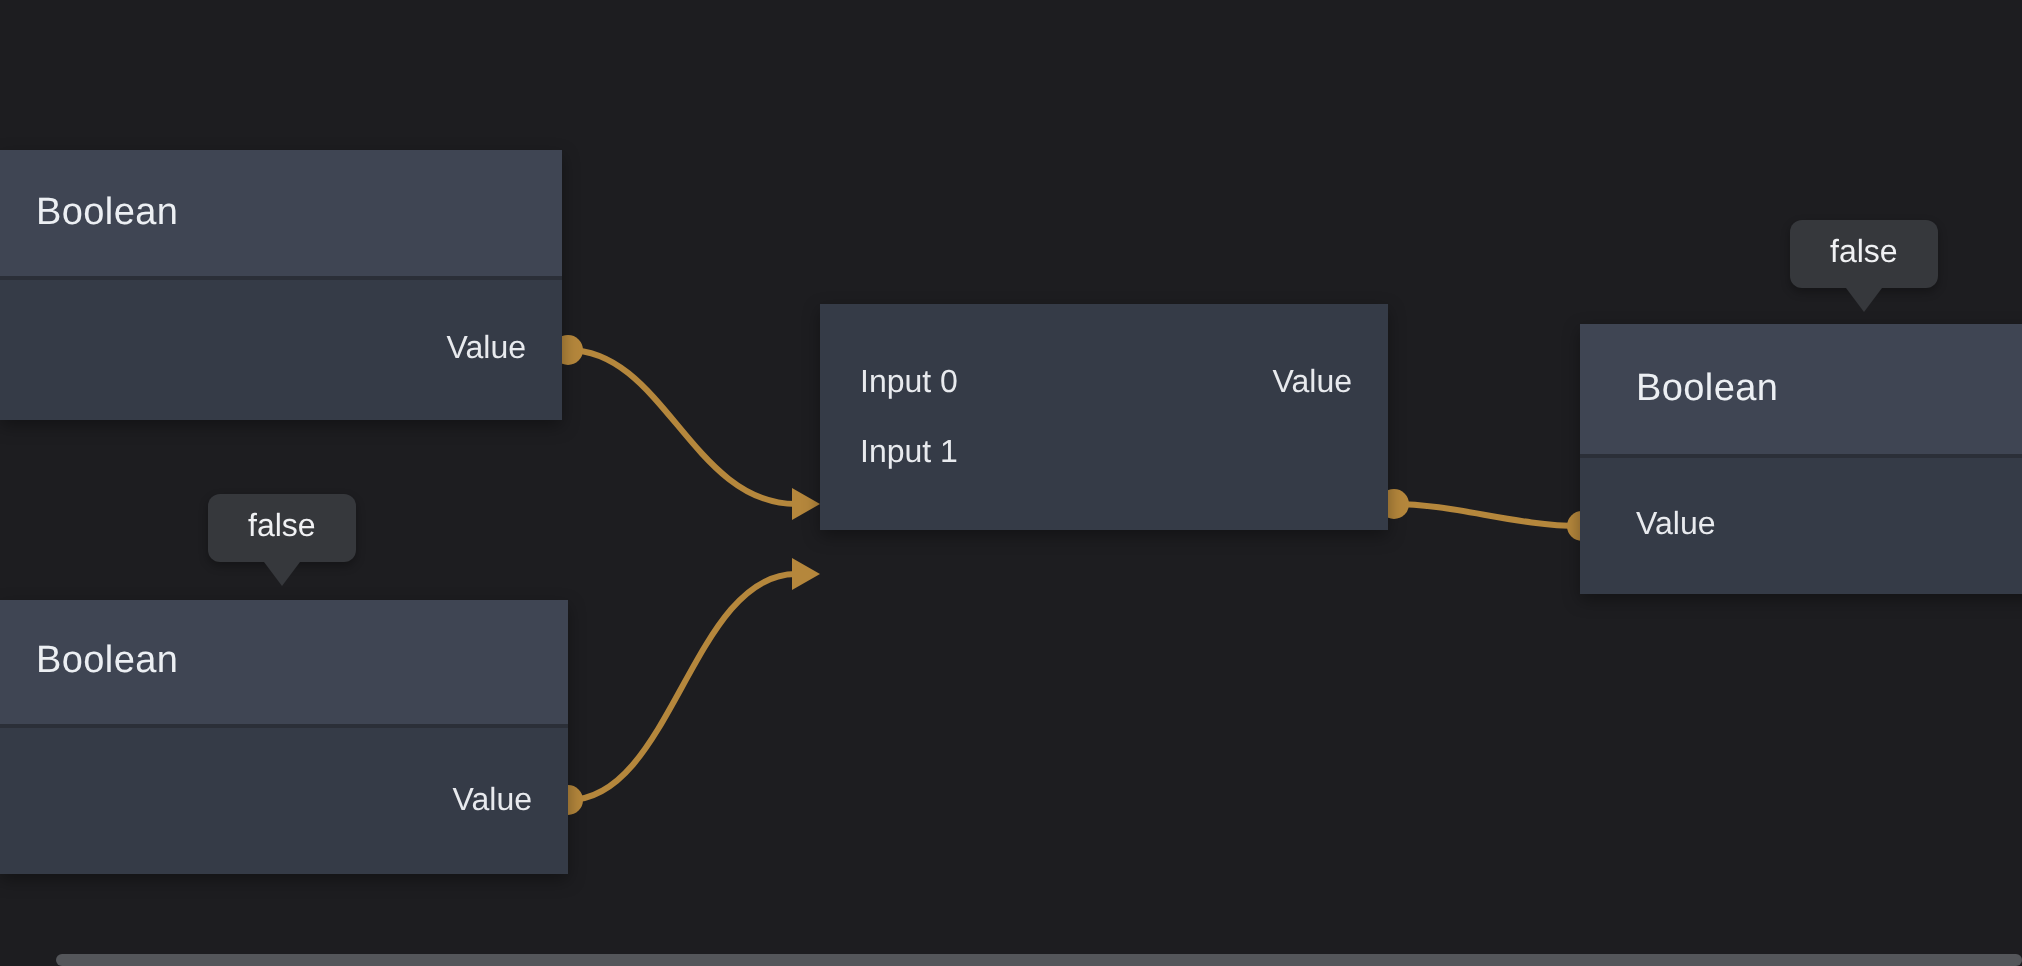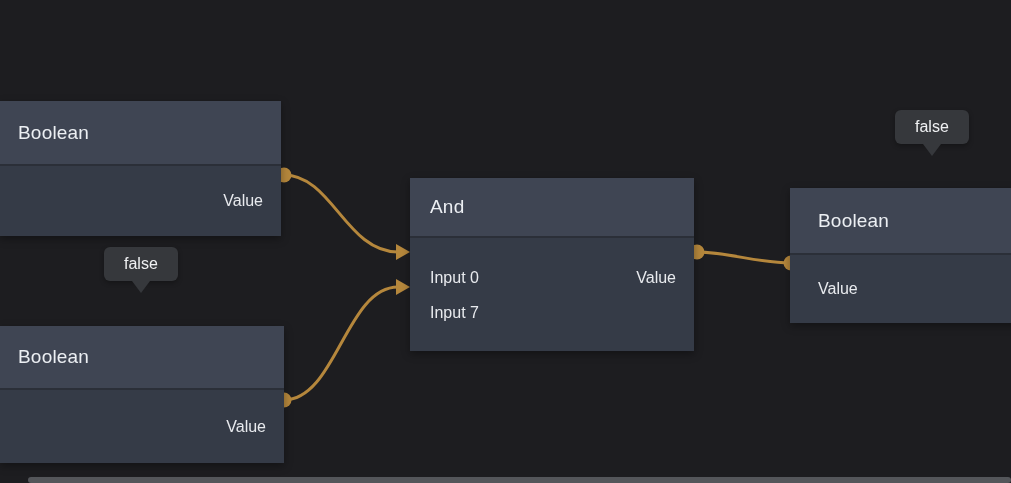--- a/index.html
+++ b/index.html
@@ -14,21 +14,20 @@
   .canvas { position:absolute; inset:0; }
 
   .wires { position:absolute; inset:0; pointer-events:none; }
   .wire { stroke: var(--wire, #b5873c); stroke-width:3; fill:none; }
   .arrow { fill: var(--wire, #b5873c); }
   .port-dot { fill: var(--wire, #b5873c); pointer-events:auto; }
 
   .node {
     position:absolute;
     box-shadow: 0 3px 8px rgba(0,0,0,0.35);
-    margin-top: 26px;
   }
   .node-header {
     display:flex; align-items:center;
     padding:0 18px;
     background: var(--node_header, #3f4553);
     border-bottom:2px solid var(--node_divider, #2b2f38);
     font-size:19px;
     letter-spacing:0.2px;
   }
   .node-body { background: var(--node_body, #353b47); }
@@ -124,30 +123,27 @@
       <span class="node-title">Boolean</span>
     </div>
     <div class="node-body">
       <div class="port-row out">
         <span class="port-label">Value</span>
       </div>
     </div>
   </div>
 
   <div class="node node-and">
-    <div class="node-header">
-      <span class="node-title">And</span>
-    </div>
     <div class="node-body">
       <div class="port-row split">
         <span class="port-label">Input 0</span>
         <span class="port-label">Value</span>
       </div>
       <div class="port-row">
-        <span class="port-label">Input 7</span>
+        <span class="port-label">Input 1</span>
       </div>
     </div>
   </div>
 
   <div class="node node-bool-result">
     <div class="node-header">
       <span class="node-title">Boolean</span>
     </div>
     <div class="node-body">
       <div class="port-row">

